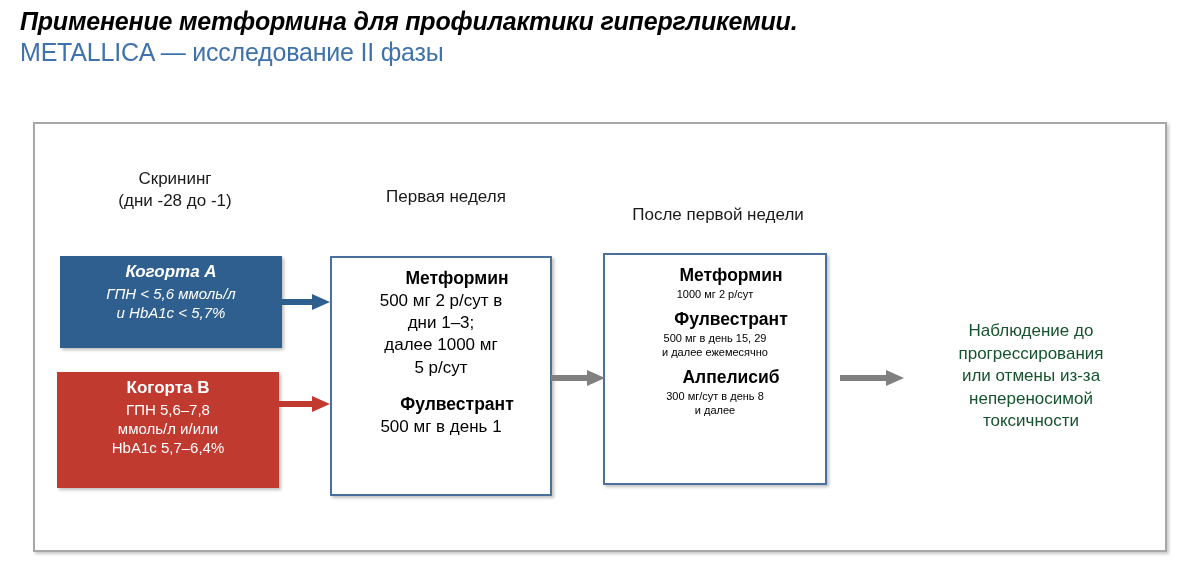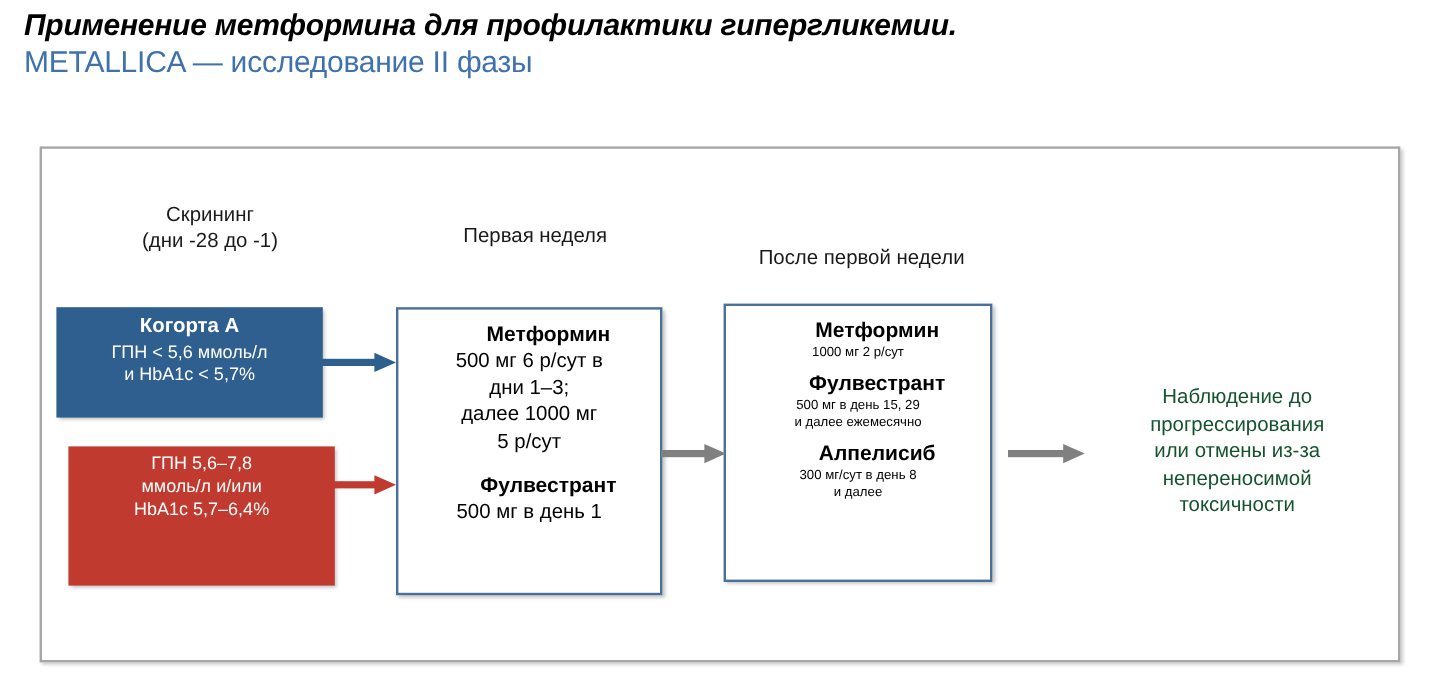--- a/index.html
+++ b/index.html
@@ -80,22 +80,23 @@
     font-size: 17px;
     font-weight: bold;
     line-height: 1.3;
     margin-bottom: 1px;
   }
   .cohort-detail {
     font-size: 15px;
     line-height: 1.28;
   }
   #cohort-a {
-    left: 47px; top: 256px; width: 222px; height: 92px;
+    left: 60px; top: 256px; width: 222px; height: 92px;
     background: #2e5f8f;
+    font-style: italic;
   }
   #cohort-b {
     left: 57px; top: 372px; width: 222px; height: 116px;
     background: #c03a2f;
   }
 
   
   .treat-box {
     position: absolute;
     box-sizing: border-box;
@@ -194,28 +195,29 @@
 <div class="col-head" id="head-week1">Первая неделя</div>
 <div class="col-head" id="head-afterweek">После первой недели</div>
 
 <div class="cohort-box" id="cohort-a">
   <div class="cohort-title">Когорта А</div>
   <div class="cohort-detail">ГПН &lt; 5,6 ммоль/л</div>
   <div class="cohort-detail">и HbA1c &lt; 5,7%</div>
 </div>
 
 <div class="cohort-box" id="cohort-b">
+  <div class="cohort-title">Когорта В</div>
   <div class="cohort-detail">ГПН 5,6–7,8</div>
   <div class="cohort-detail">ммоль/л и/или</div>
   <div class="cohort-detail">HbA1c 5,7–6,4%</div>
 </div>
 
 <div class="treat-box" id="box-week1">
   <div class="drug-name">Метформин</div>
-  <div class="drug-dose">500 мг 6 р/сут в</div>
+  <div class="drug-dose">500 мг 2 р/сут в</div>
   <div class="drug-dose">дни 1–3;</div>
   <div class="drug-dose">далее 1000 мг</div>
   <div class="drug-dose">5 р/сут</div>
   <div class="gap-md"></div>
   <div class="drug-name">Фулвестрант</div>
   <div class="drug-dose">500 мг в день 1</div>
 </div>
 
 <div class="treat-box" id="box-afterweek">
   <div class="drug-name">Метформин</div>

